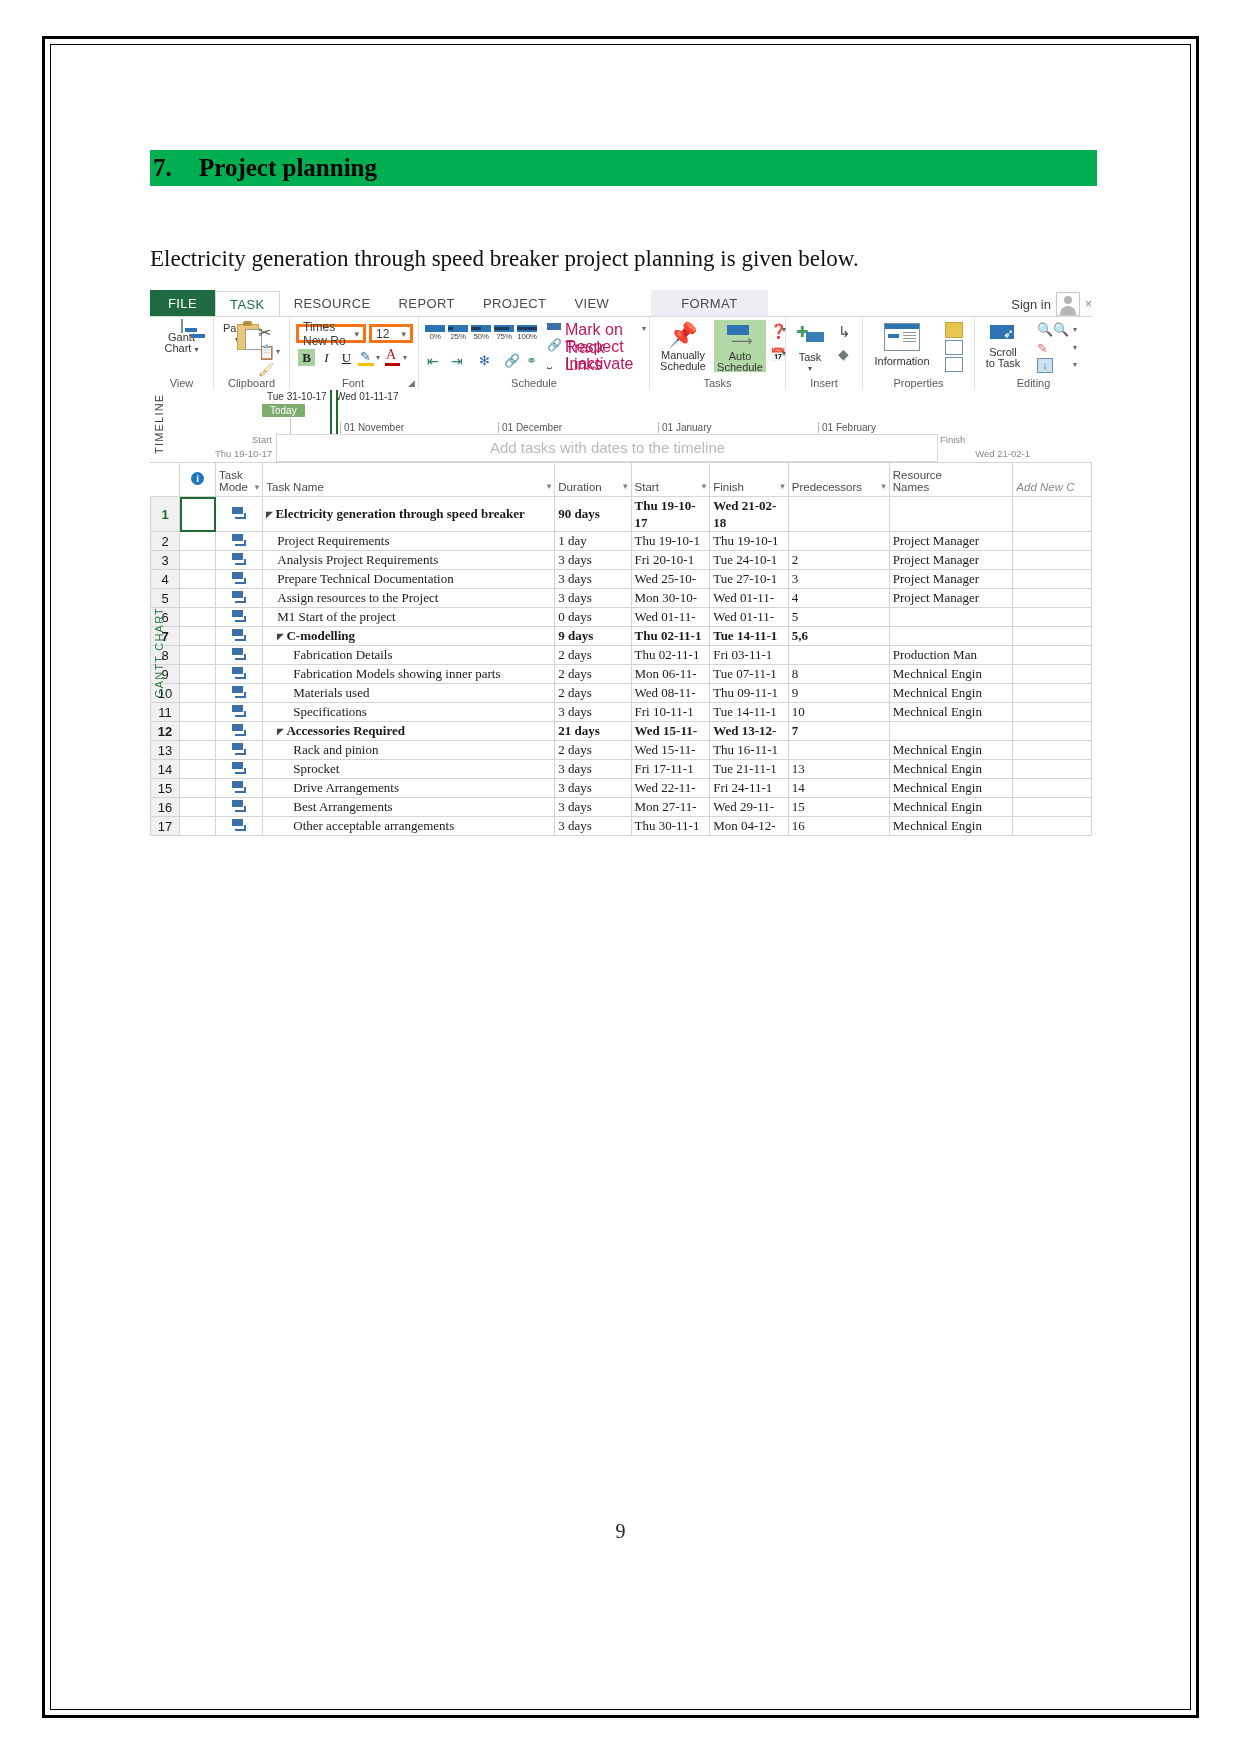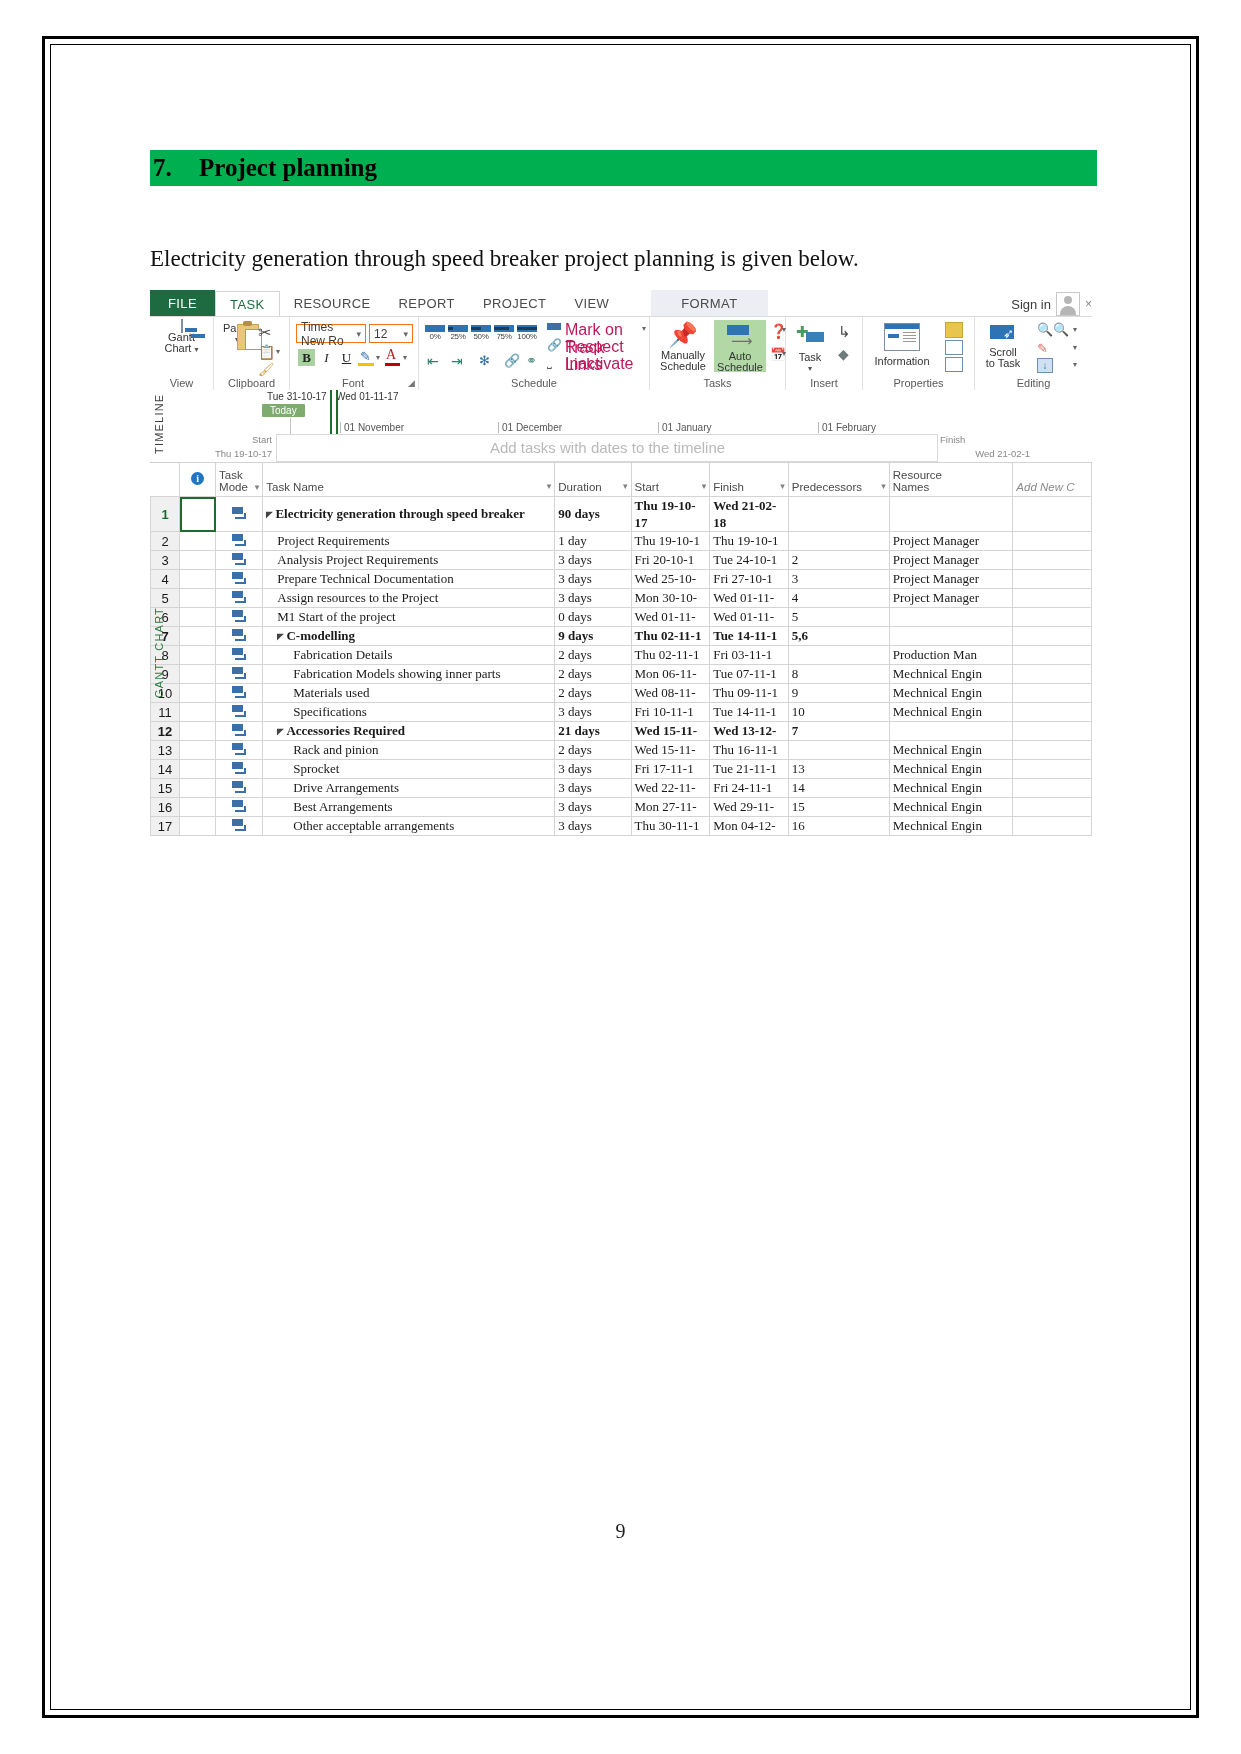--- a/index.html
+++ b/index.html
@@ -132,21 +132,21 @@
   .ic-gantt i{position:absolute;display:block;height:4px;background:#2e74b5;}
 
   
   .ic-paste{ position:relative; width:26px;height:28px;margin:0 auto;}
   .ic-paste .board{position:absolute;left:0;top:3px;width:20px;height:24px;background:#e8c77a;border:1px solid #c9a košt;}
   .ic-paste .clip{position:absolute;left:6px;top:0;width:9px;height:5px;background:#b78e3c;border-radius:2px;}
   .ic-paste .sheet{position:absolute;left:8px;top:8px;width:15px;height:19px;background:#fff;border:1px solid #9a9a9a;}
 
   
   .font-combo{
-    position:absolute; border:1px solid #f97316; background:#fff;
+    position:absolute; border:3px solid #f97316; background:#fff;
     font-size:12px; color:#3d3d3d; display:flex; align-items:center;
     padding-left:4px; height:19px; box-sizing:border-box;
   }
   .font-combo .caret{ margin-left:auto; margin-right:4px; color:#666; font-size:9px;}
 
   .fmt-btn{
     position:absolute; width:17px; height:17px;
     font-size:13px; text-align:center; line-height:17px; color:#222;
   }
   .fmt-btn.bold{ background:#a9d2a0; font-weight:bold; font-family:"Liberation Serif",serif;}
@@ -541,21 +541,21 @@
             <td>Project Manager</td>
             <td></td>
           </tr>
           <tr>
             <td class="rownum">4</td>
             <td class="cell-info"></td>
             <td class="cell-mode"><span class="modeicon"></span></td>
             <td class="tindent1"><span>Prepare Technical Documentation</span></td>
             <td>3 days</td>
             <td>Wed 25-10-</td>
-            <td>Fri 27-10-1</td>
+            <td>Tue 27-10-1</td>
             <td>3</td>
             <td>Project Manager</td>
             <td></td>
           </tr>
           <tr>
             <td class="rownum">5</td>
             <td class="cell-info"></td>
             <td class="cell-mode"><span class="modeicon"></span></td>
             <td class="tindent1"><span>Assign resources to the Project</span></td>
             <td>3 days</td>

